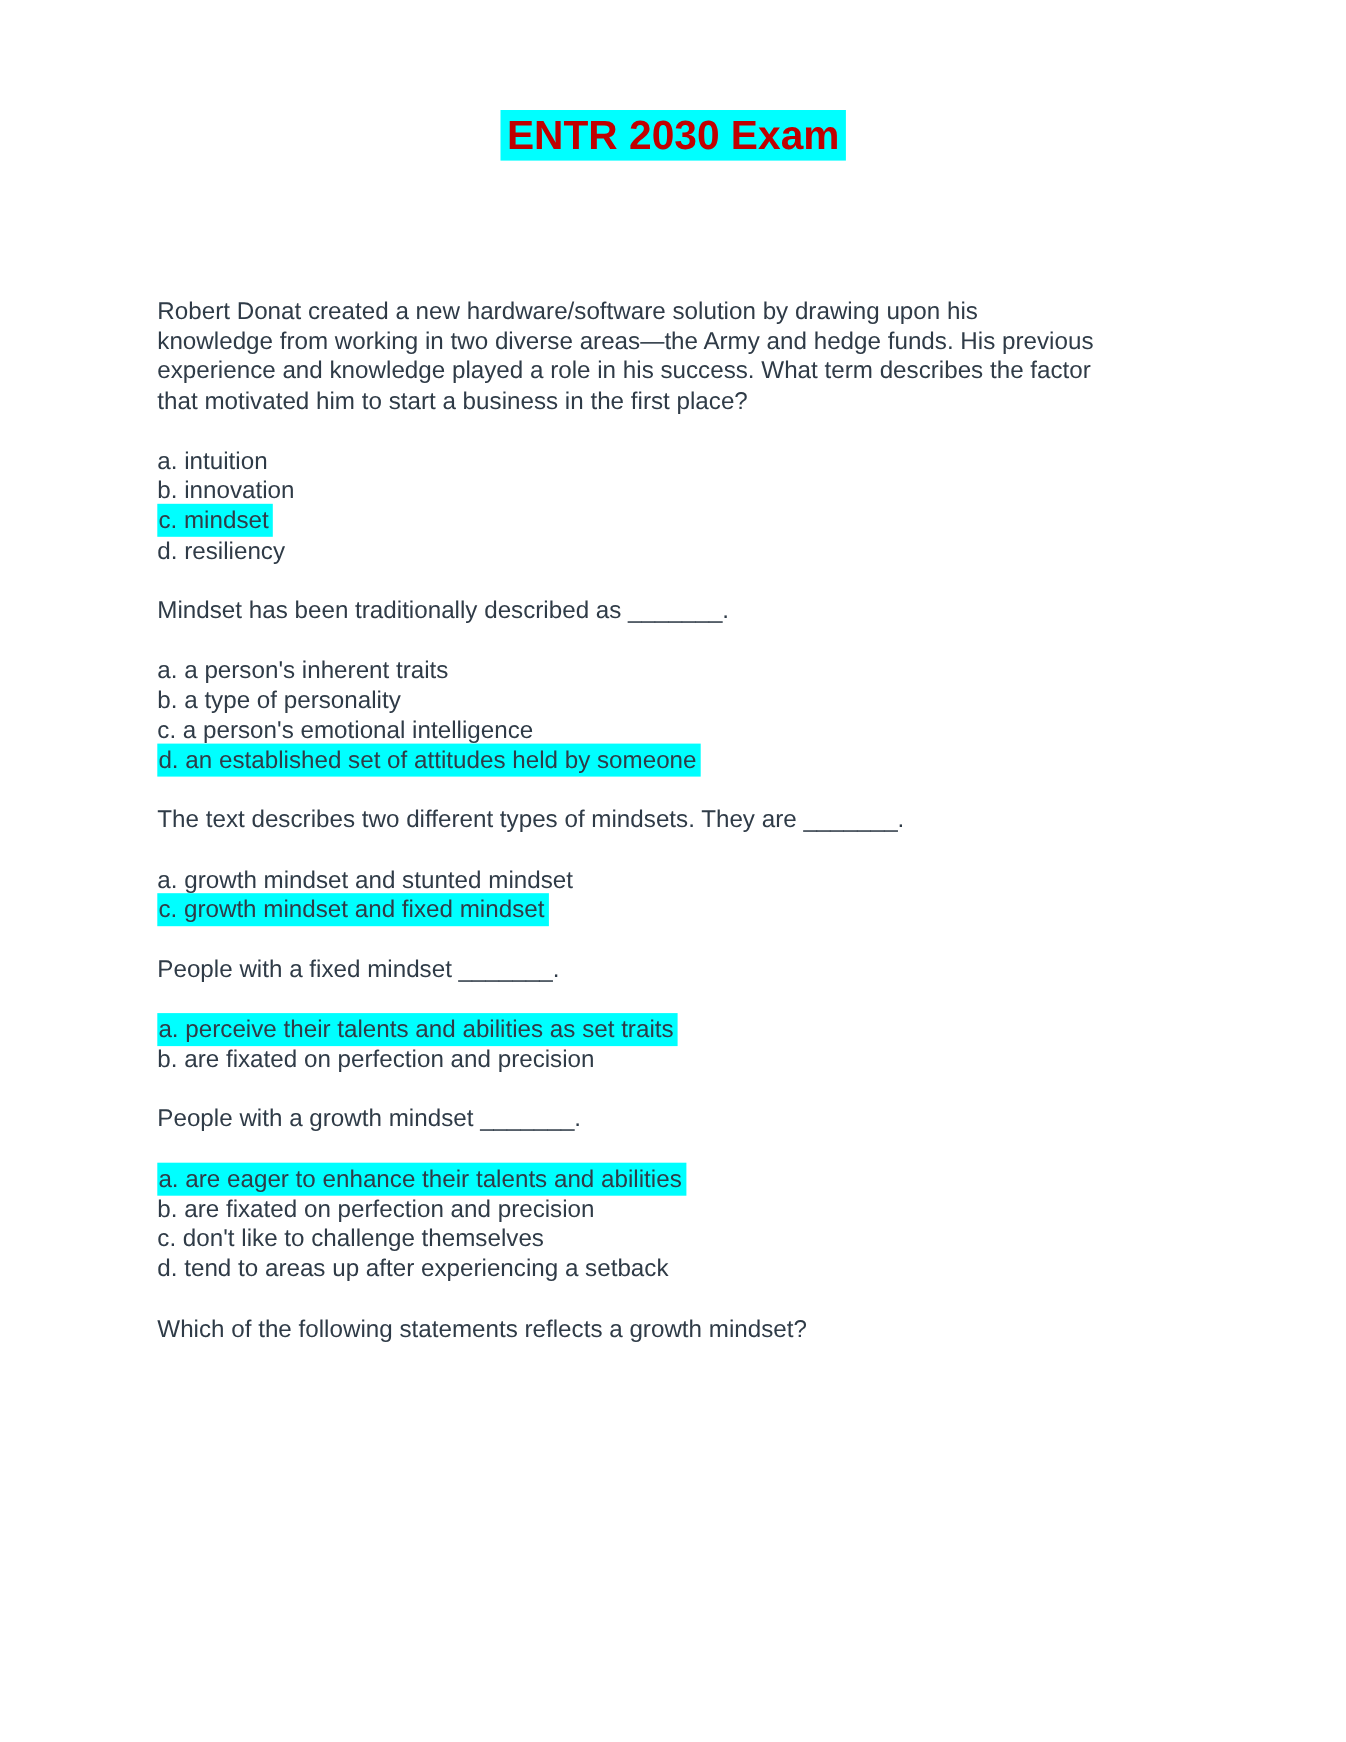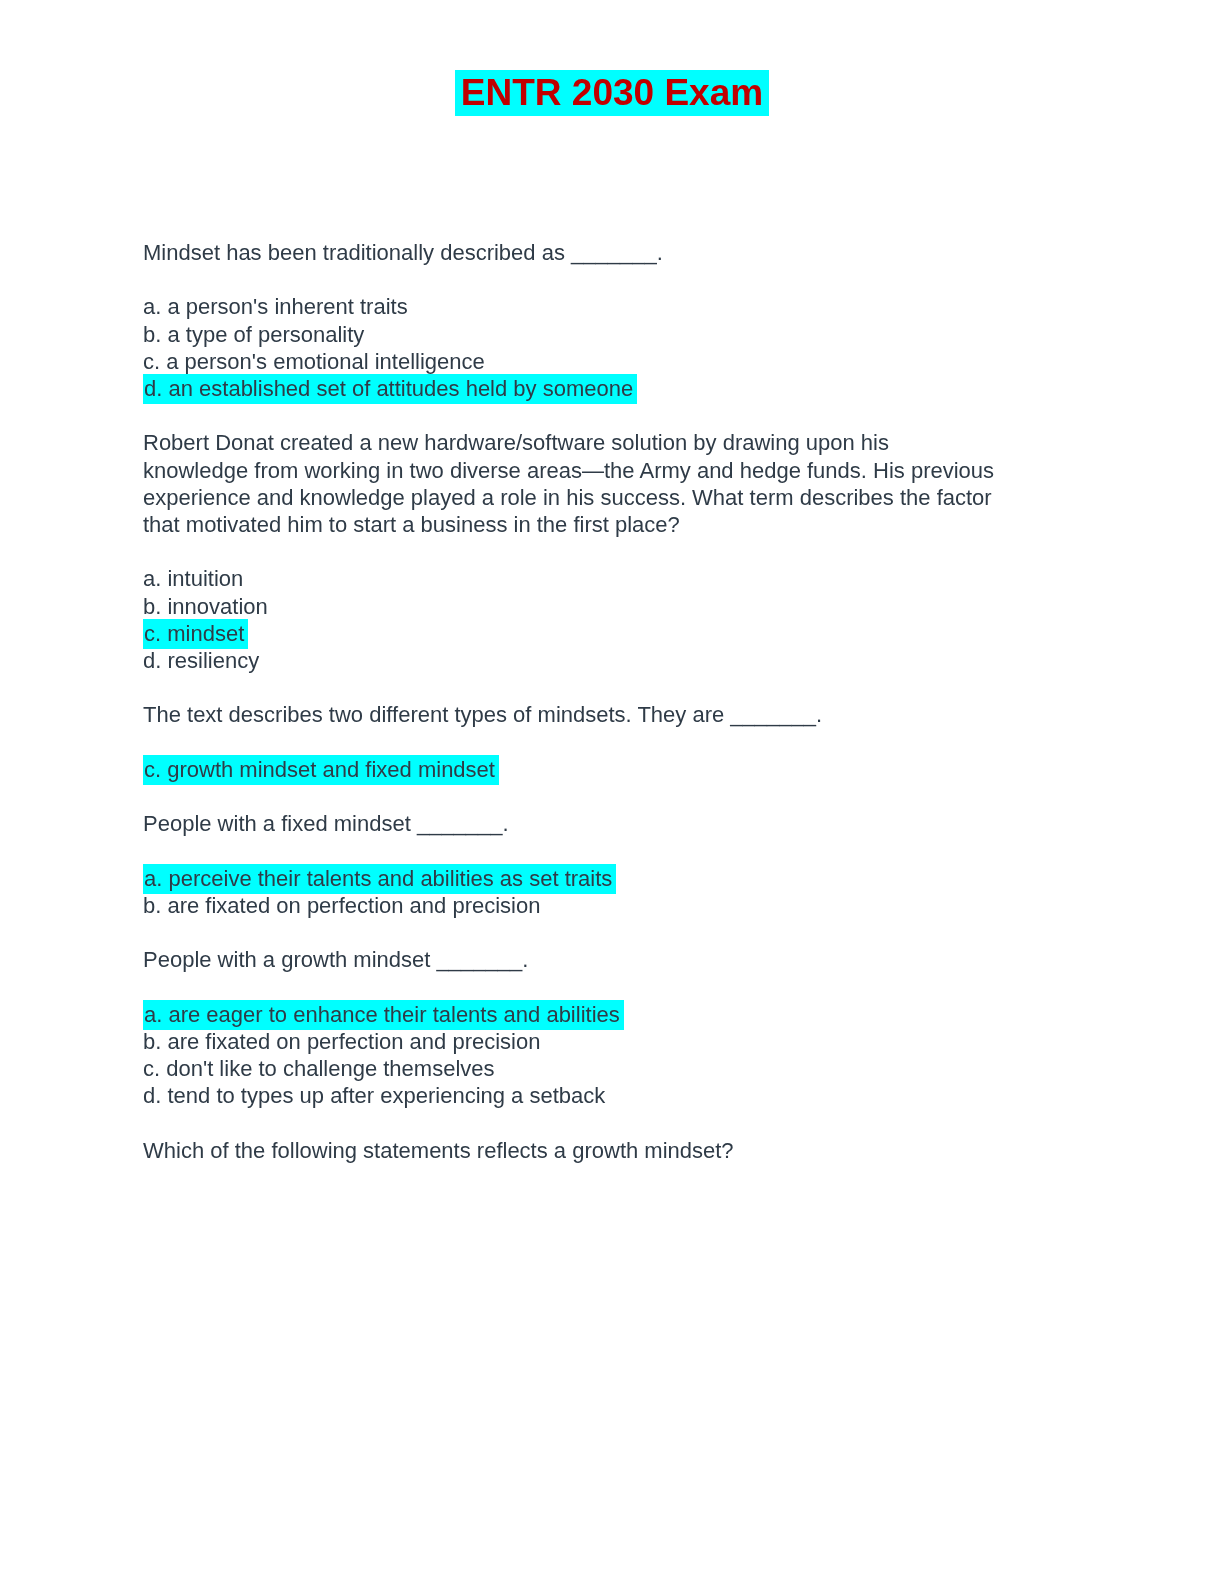--- a/index.html
+++ b/index.html
@@ -13,21 +13,21 @@
     height: 1584px;
     background: var(--page-bg, #ffffff);
     font-family: "Liberation Sans", "DejaVu Sans", sans-serif;
     color: var(--body-text, #2F3B47);
     overflow: hidden;
     box-sizing: border-box;
   }
   .content {
     box-sizing: border-box;
     width: 1224px;
-    padding: 73px 143px 0 143px;
+    padding: 103px 143px 0 143px;
   }
   .title-line {
     text-align: center;
     line-height: 39px;
     height: 39px;
     font-size: 37px;
     font-weight: bold;
   }
   .title-hl {
     background: var(--hl, #00FFFF);
@@ -56,50 +56,51 @@
 <div class="page">
   <div class="content">
 
     <div class="title-line">
       <span class="title-hl">ENTR 2030 Exam</span>
     </div>
     <div class="title-gap"></div>
 
     <section>
       <div class="block">
-        <div class="line">Mindset has been traditionally described as _______.</div>
-      </div>
-      <div class="block">
-        <div class="line"><span class="opt">a. a person's inherent traits</span></div>
-        <div class="line"><span class="opt">b. a type of personality</span></div>
-        <div class="line"><span class="opt">c. a person's emotional intelligence</span></div>
-        <div class="line"><span class="opt hl">d. an established set of attitudes held by someone</span></div>
-      </div>
-    </section>
-
-    <section>
-      <div class="block">
         <div class="line">Robert Donat created a new hardware/software solution by drawing upon his</div>
         <div class="line">knowledge from working in two diverse areas—the Army and hedge funds. His previous</div>
         <div class="line">experience and knowledge played a role in his success. What term describes the factor</div>
         <div class="line">that motivated him to start a business in the first place?</div>
       </div>
       <div class="block">
         <div class="line"><span class="opt">a. intuition</span></div>
         <div class="line"><span class="opt">b. innovation</span></div>
         <div class="line"><span class="opt hl">c. mindset</span></div>
         <div class="line"><span class="opt">d. resiliency</span></div>
       </div>
     </section>
 
     <section>
       <div class="block">
+        <div class="line">Mindset has been traditionally described as _______.</div>
+      </div>
+      <div class="block">
+        <div class="line"><span class="opt">a. a person's inherent traits</span></div>
+        <div class="line"><span class="opt">b. a type of personality</span></div>
+        <div class="line"><span class="opt">c. a person's emotional intelligence</span></div>
+        <div class="line"><span class="opt hl">d. an established set of attitudes held by someone</span></div>
+      </div>
+    </section>
+
+    <section>
+      <div class="block">
         <div class="line">The text describes two different types of mindsets. They are _______.</div>
       </div>
       <div class="block">
+        <div class="line"><span class="opt">a. growth mindset and stunted mindset</span></div>
         <div class="line"><span class="opt hl">c. growth mindset and fixed mindset</span></div>
       </div>
     </section>
 
     <section>
       <div class="block">
         <div class="line">People with a fixed mindset _______.</div>
       </div>
       <div class="block">
         <div class="line"><span class="opt hl">a. perceive their talents and abilities as set traits</span></div>
@@ -108,21 +109,21 @@
     </section>
 
     <section>
       <div class="block">
         <div class="line">People with a growth mindset _______.</div>
       </div>
       <div class="block">
         <div class="line"><span class="opt hl">a. are eager to enhance their talents and abilities</span></div>
         <div class="line"><span class="opt">b. are fixated on perfection and precision</span></div>
         <div class="line"><span class="opt">c. don't like to challenge themselves</span></div>
-        <div class="line"><span class="opt">d. tend to types up after experiencing a setback</span></div>
+        <div class="line"><span class="opt">d. tend to areas up after experiencing a setback</span></div>
       </div>
     </section>
 
     <section>
       <div class="block">
         <div class="line">Which of the following statements reflects a growth mindset?</div>
       </div>
     </section>
 
   </div>

